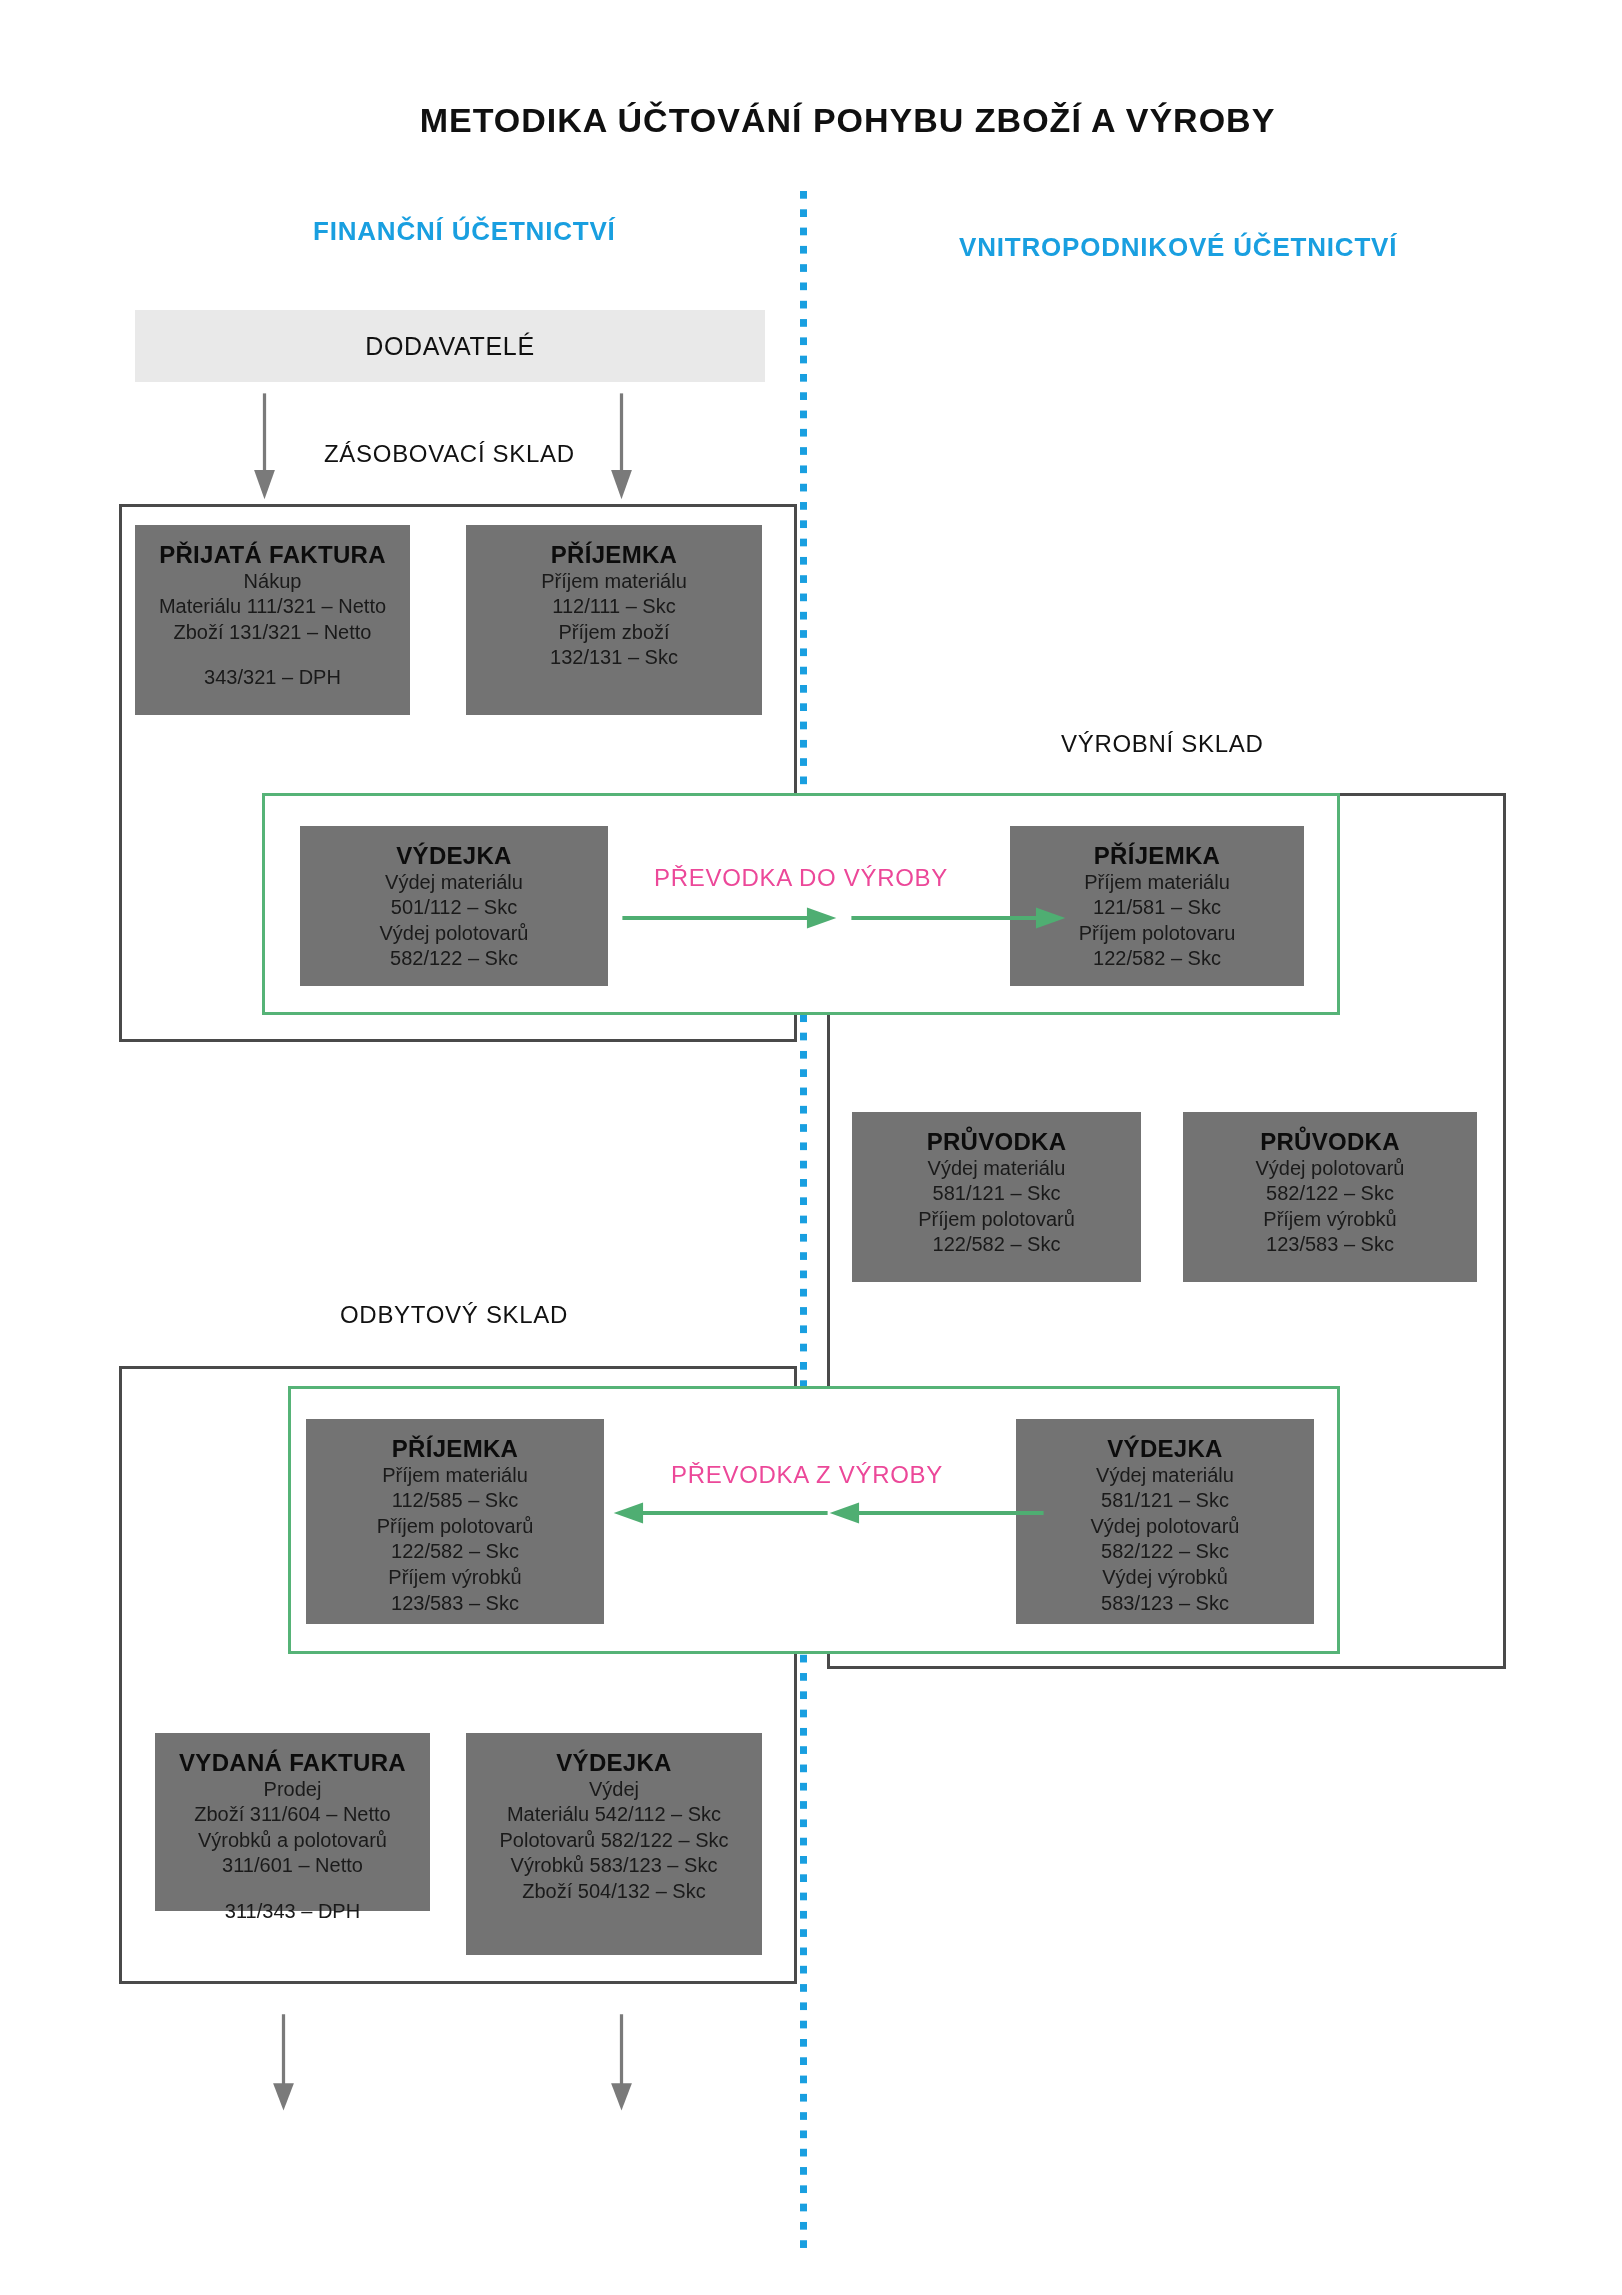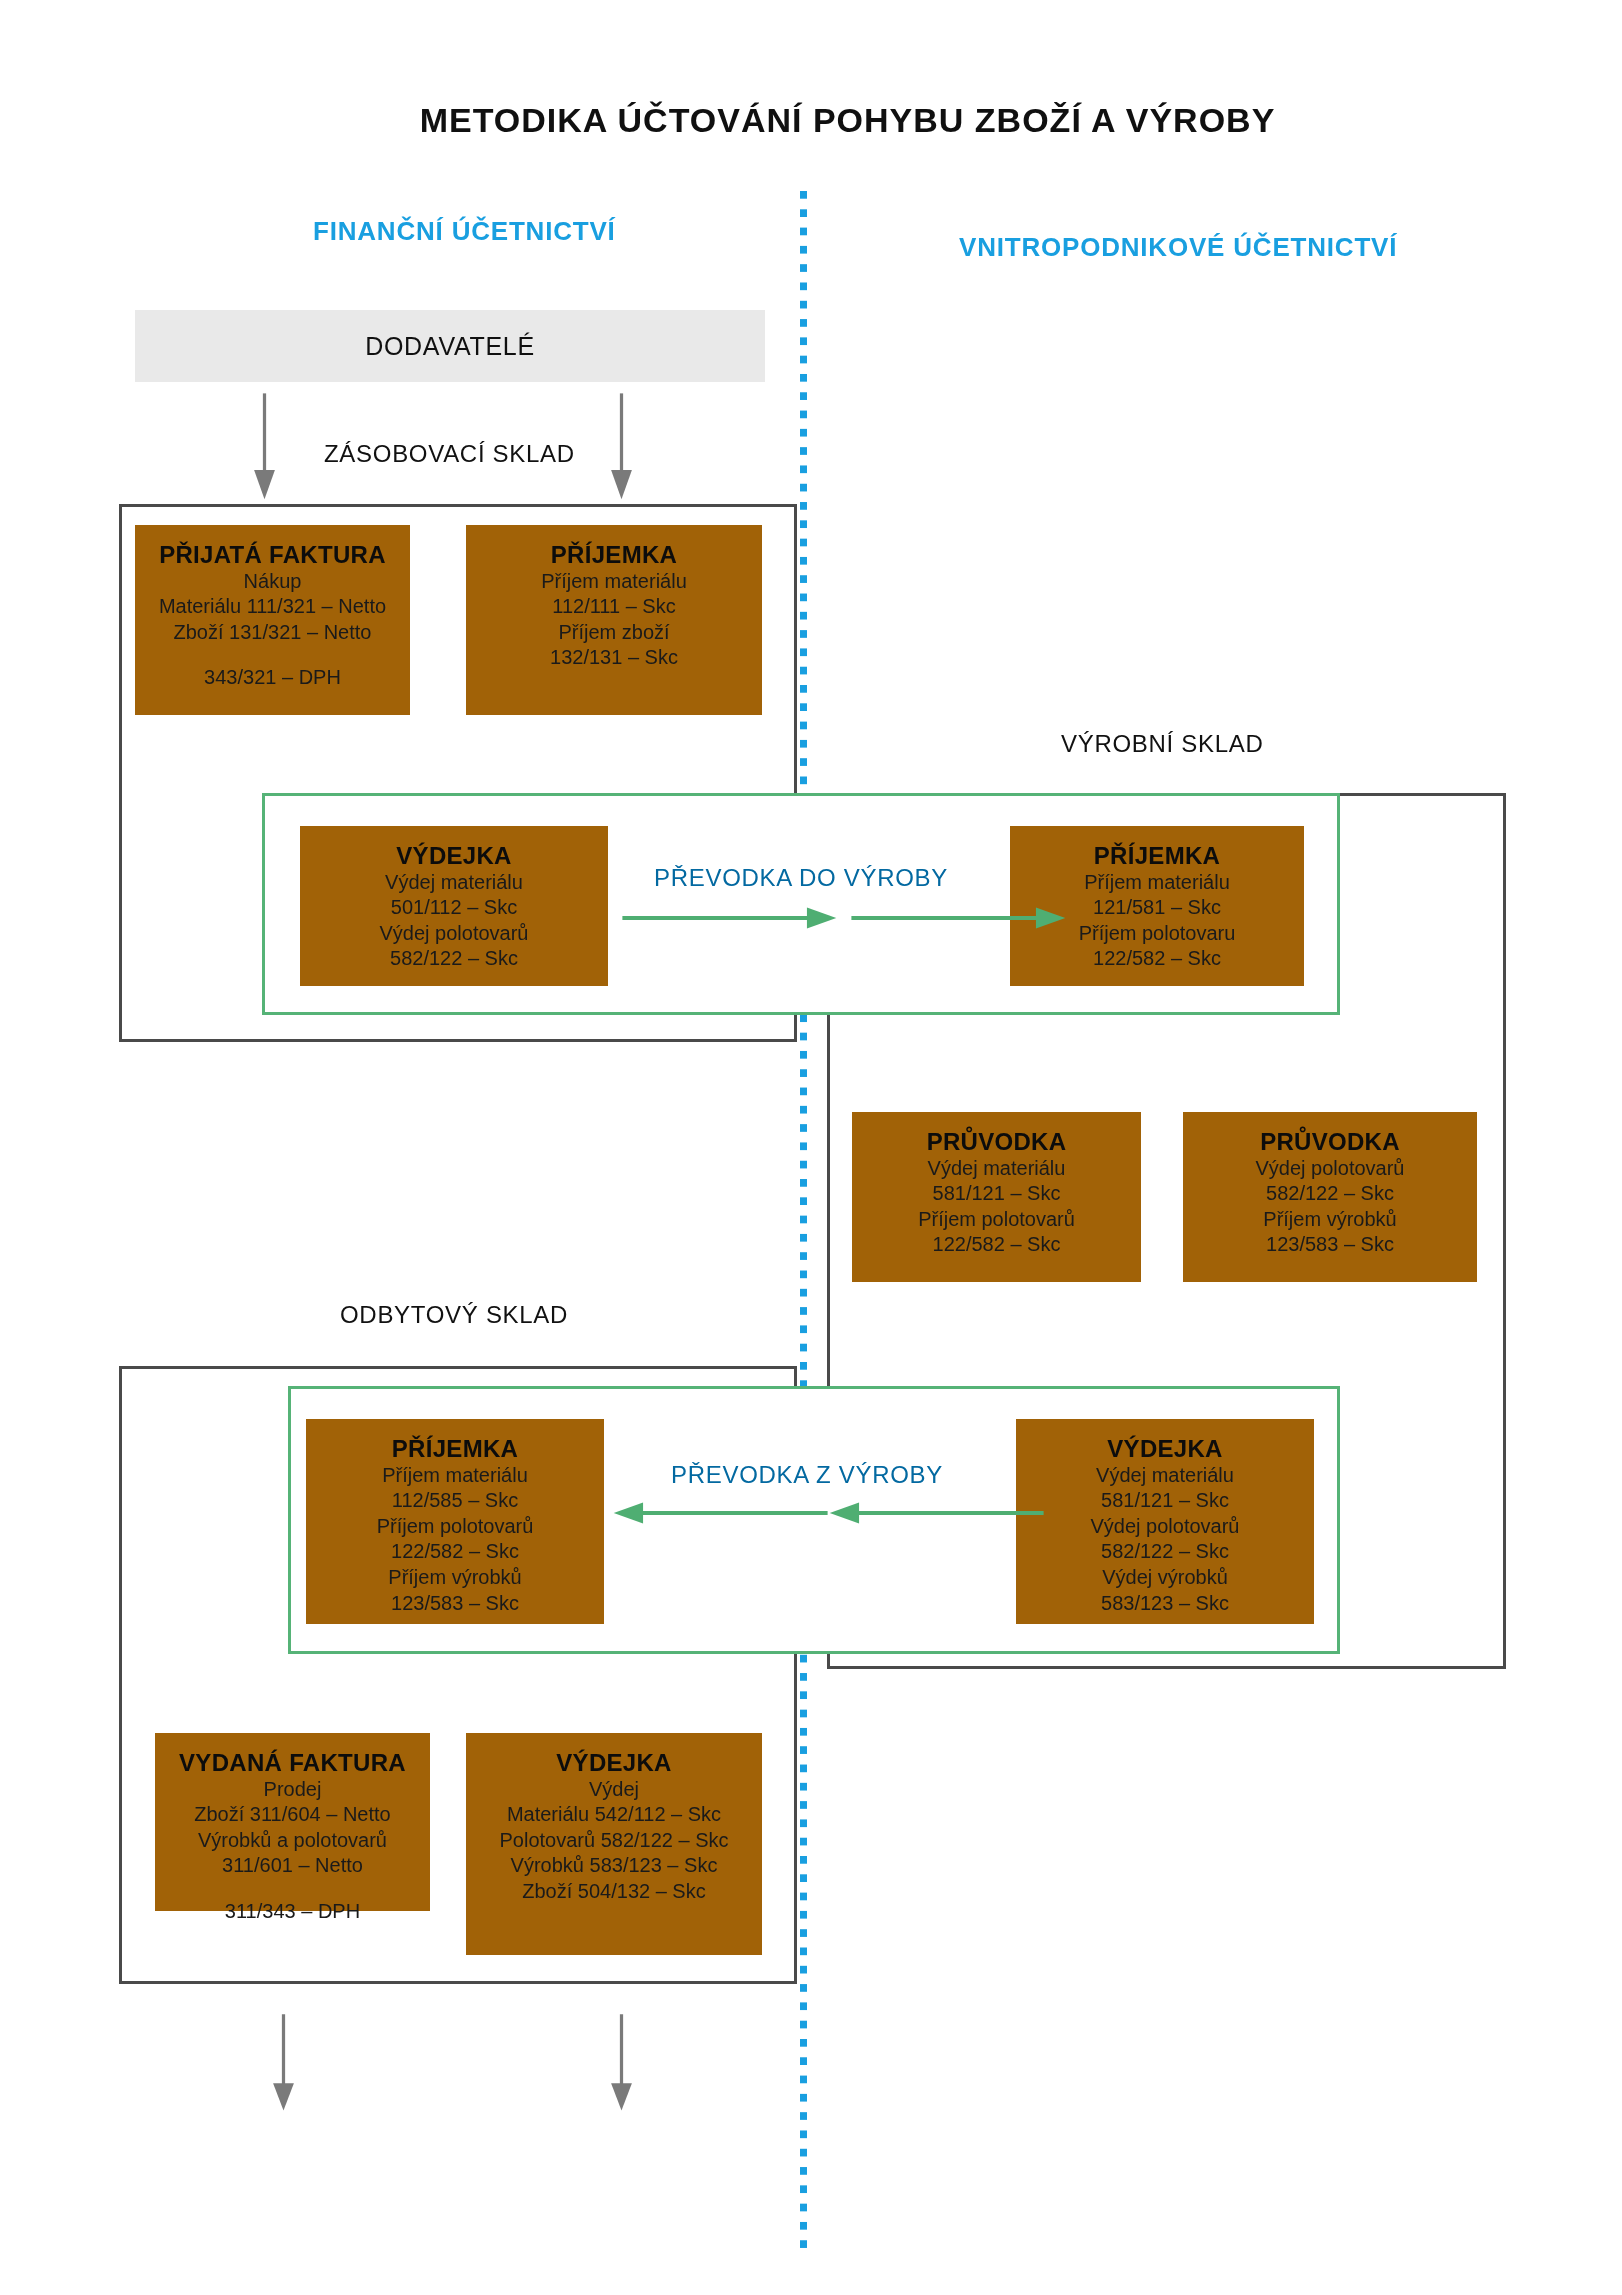--- a/index.html
+++ b/index.html
@@ -75,21 +75,21 @@
     background: #ffffff;
     box-sizing: border-box;
     z-index: 5;
   }
   #green-do-vyroby { left: 262px; top: 793px; width: 1078px; height: 222px; }
   #green-z-vyroby  { left: 288px; top: 1386px; width: 1052px; height: 268px; }
 
   
   .gbox {
     position: absolute;
-    background: #a16207;
+    background: #737373;
     box-sizing: border-box;
     text-align: center;
     z-index: 7;
   }
   .gbox .gtitle {
     font-size: 24px;
     font-weight: 700;
     letter-spacing: 0.3px;
     color: #0c0c0c;
     white-space: nowrap;
@@ -152,21 +152,21 @@
     position: absolute;
     z-index: 6;
   }
 
   
   .green-label {
     position: absolute;
     font-size: 24px;
     font-weight: 400;
     letter-spacing: 0.7px;
-    color: #0369a1;
+    color: #ec4899;
     white-space: nowrap;
     z-index: 8;
   }
   #label-do-vyroby { left: 654px; top: 864px; }
   #label-z-vyroby  { left: 671px; top: 1461px; }
 
   .harrow {
     position: absolute;
     z-index: 8;
   }

